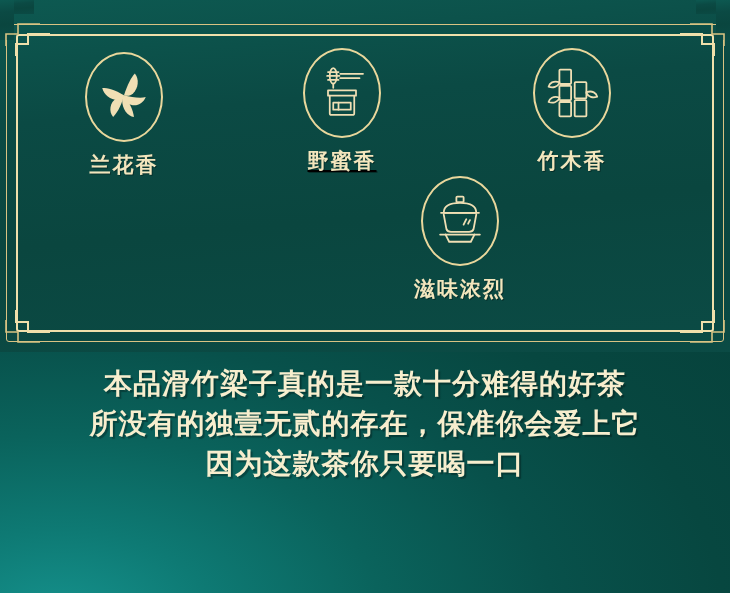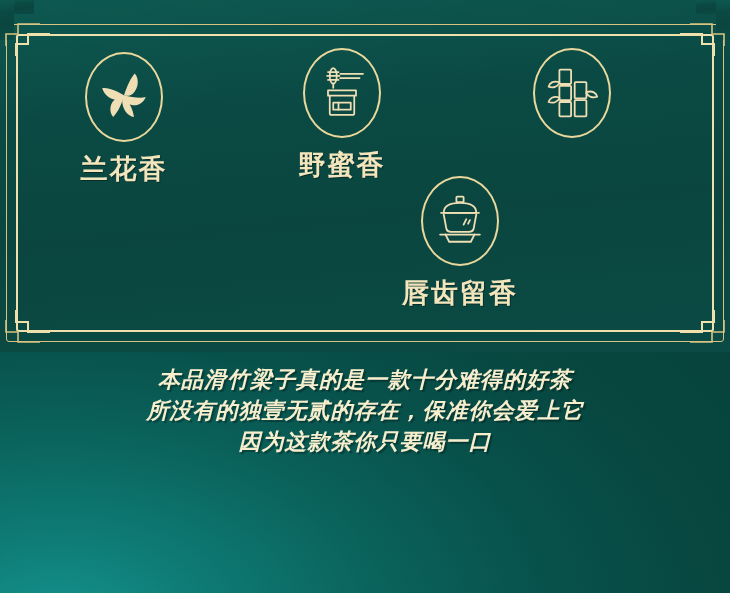--- a/index.html
+++ b/index.html
@@ -36,44 +36,43 @@
       linear-gradient(175deg,#0d5951 0%,#0b4a44 30%,#0a463f 60%,#0b4b45 100%);}
   
   .item{position:absolute;text-align:center;}
   .ring{
     width:78px;height:90px;border:2px solid #e9d79c;border-radius:50%;
     box-sizing:border-box;display:flex;align-items:center;justify-content:center;
     margin:0 auto;
     box-shadow:0 0 0 0 rgba(0,0,0,0);
   }
   .label{
-    margin-top:9px;font-size:27px;letter-spacing:2px;color:#f3e6bd;
+    margin-top:9px;font-size:21px;letter-spacing:2px;color:#f3e6bd;
     font-weight:700;white-space:nowrap;
     font-family:"Liberation Serif","DejaVu Serif",serif;
     text-shadow:1px 1px 0 rgba(0,0,0,.35);
   }
   
   #item-orchid{left:64px;top:52px;width:120px;}
-  #item-honey{left:282px;top:48px;width:120px;}
+  #item-honey{left:282px;top:48px;width:120px;text-decoration:underline;}
   #item-bamboo{left:512px;top:48px;width:120px;}
   #item-strong{left:168px;top:176px;width:120px;}
   #item-aftertaste{left:395px;top:176px;width:130px;}
   svg{display:block;}
   
   #copy{
     position:absolute;left:0;top:352px;width:730px;height:241px;
     display:flex;flex-direction:column;align-items:center;
     justify-content:flex-start;padding-top:12px;box-sizing:border-box;
   }
   .copy-line{
-    color:#f7eece;font-size:22px;line-height:1.42;letter-spacing:1px;
+    color:#f7eece;font-size:28px;line-height:1.42;letter-spacing:1px;
     font-weight:700;white-space:nowrap;
     font-family:"Liberation Serif","DejaVu Serif",serif;
     text-shadow:2px 2px 1px rgba(0,0,0,.30);
-    font-style:italic;
   }
 </style>
 </head>
 <body>
 
 <div id="stage">
 
   <div id="panel-wrap">
 
     <div class="frame outer"></div>
@@ -150,20 +149,21 @@
             <rect x="33" y="20" width="13" height="18" rx="1"></rect>
             <rect x="33" y="40" width="13" height="18" rx="1"></rect>
 
             <path d="M16 20 C9 18 5 21 4 25 C9 27 14 25 16 21 Z"></path>
             <path d="M16 37 C9 35 5 38 4 42 C9 44 14 42 16 38 Z"></path>
 
             <path d="M46 31 C53 29 57 32 58 36 C53 38 48 36 46 32 Z"></path>
           </g>
         </svg>
       </div>
+      <div class="label">竹木香</div>
     </div>
 
 
     <div class="item" id="item-aftertaste">
       <div class="ring">
         <svg width="58" height="56" viewBox="0 0 64 62">
           <g fill="none" stroke="#f0dfb4" stroke-width="2" stroke-linecap="round" stroke-linejoin="round">
 
             <rect x="28" y="4" width="8" height="6" rx="1"></rect>
 
@@ -172,21 +172,21 @@
 
             <path d="M14 24 L17 40 Q18 43 22 43 L42 43 Q46 43 47 40 L50 24"></path>
 
             <path d="M39 29 L36 35 M43 30 L41 34"></path>
 
             <path d="M10 46 L54 46"></path>
             <path d="M16 46 L20 54 L44 54 L48 46"></path>
           </g>
         </svg>
       </div>
-      <div class="label">唇齿留香</div>
+      <div class="label">滋味浓烈</div>
     </div>
 
   </div>
 
   <div id="copy">
     <div class="copy-line">本品滑竹梁子真的是一款十分难得的好茶</div>
     <div class="copy-line">所没有的独壹无贰的存在，保准你会爱上它</div>
     <div class="copy-line">因为这款茶你只要喝一口</div>
   </div>
 

